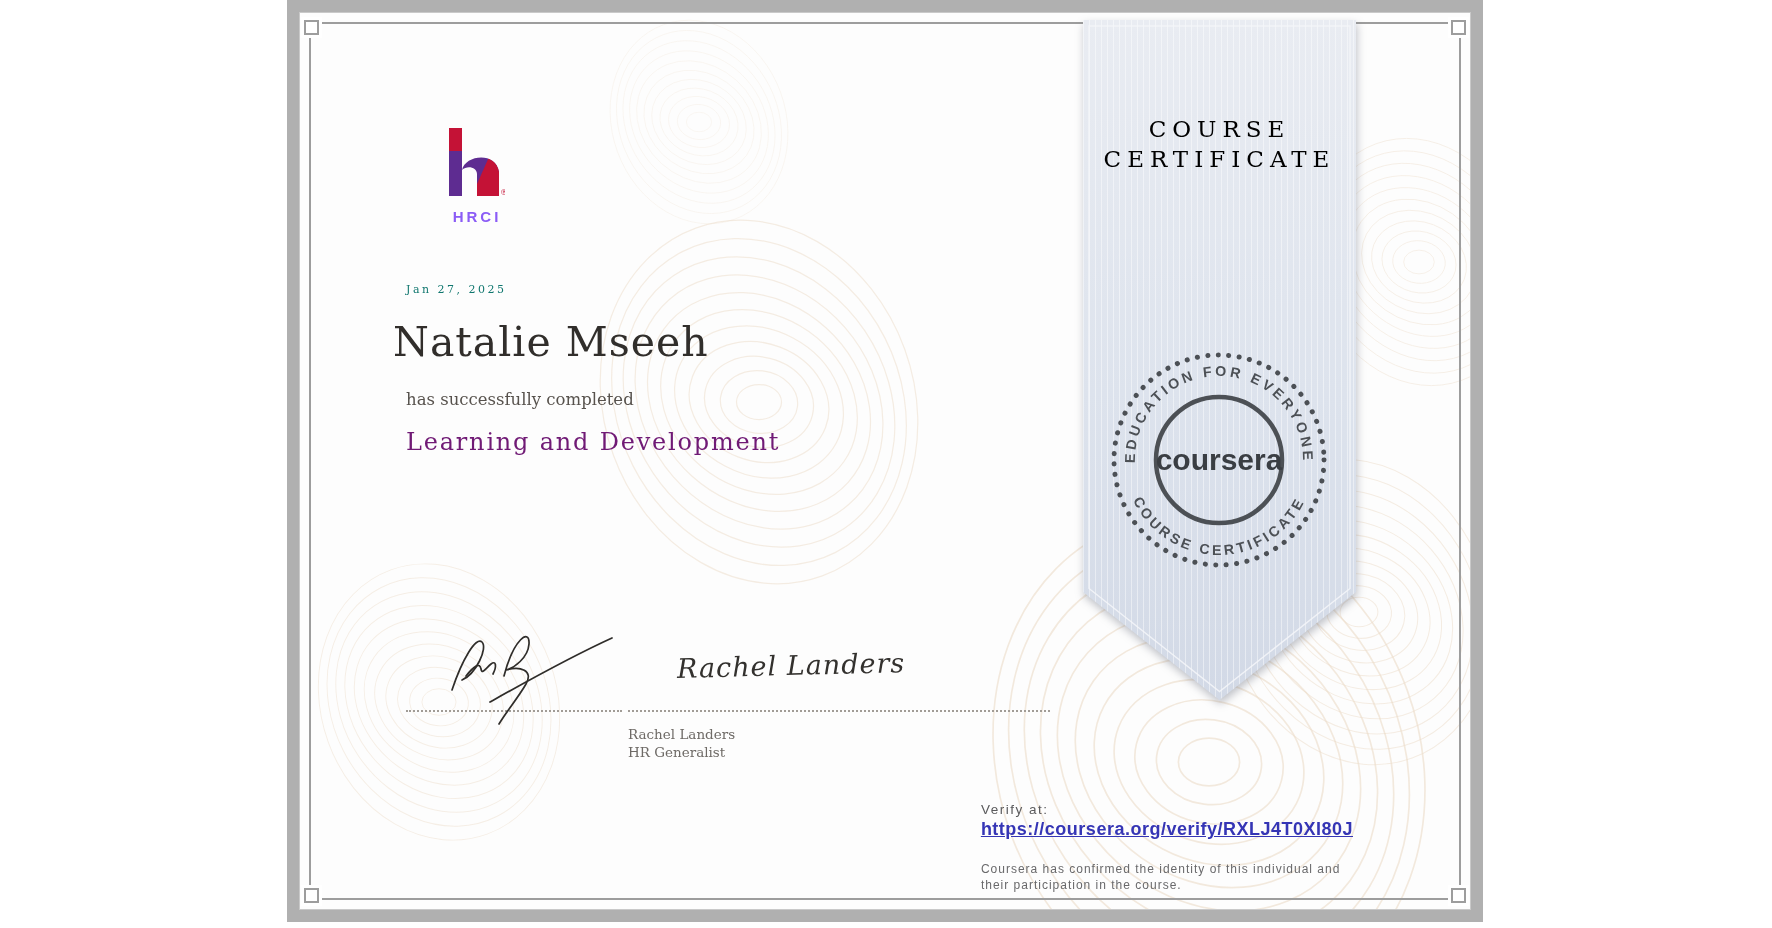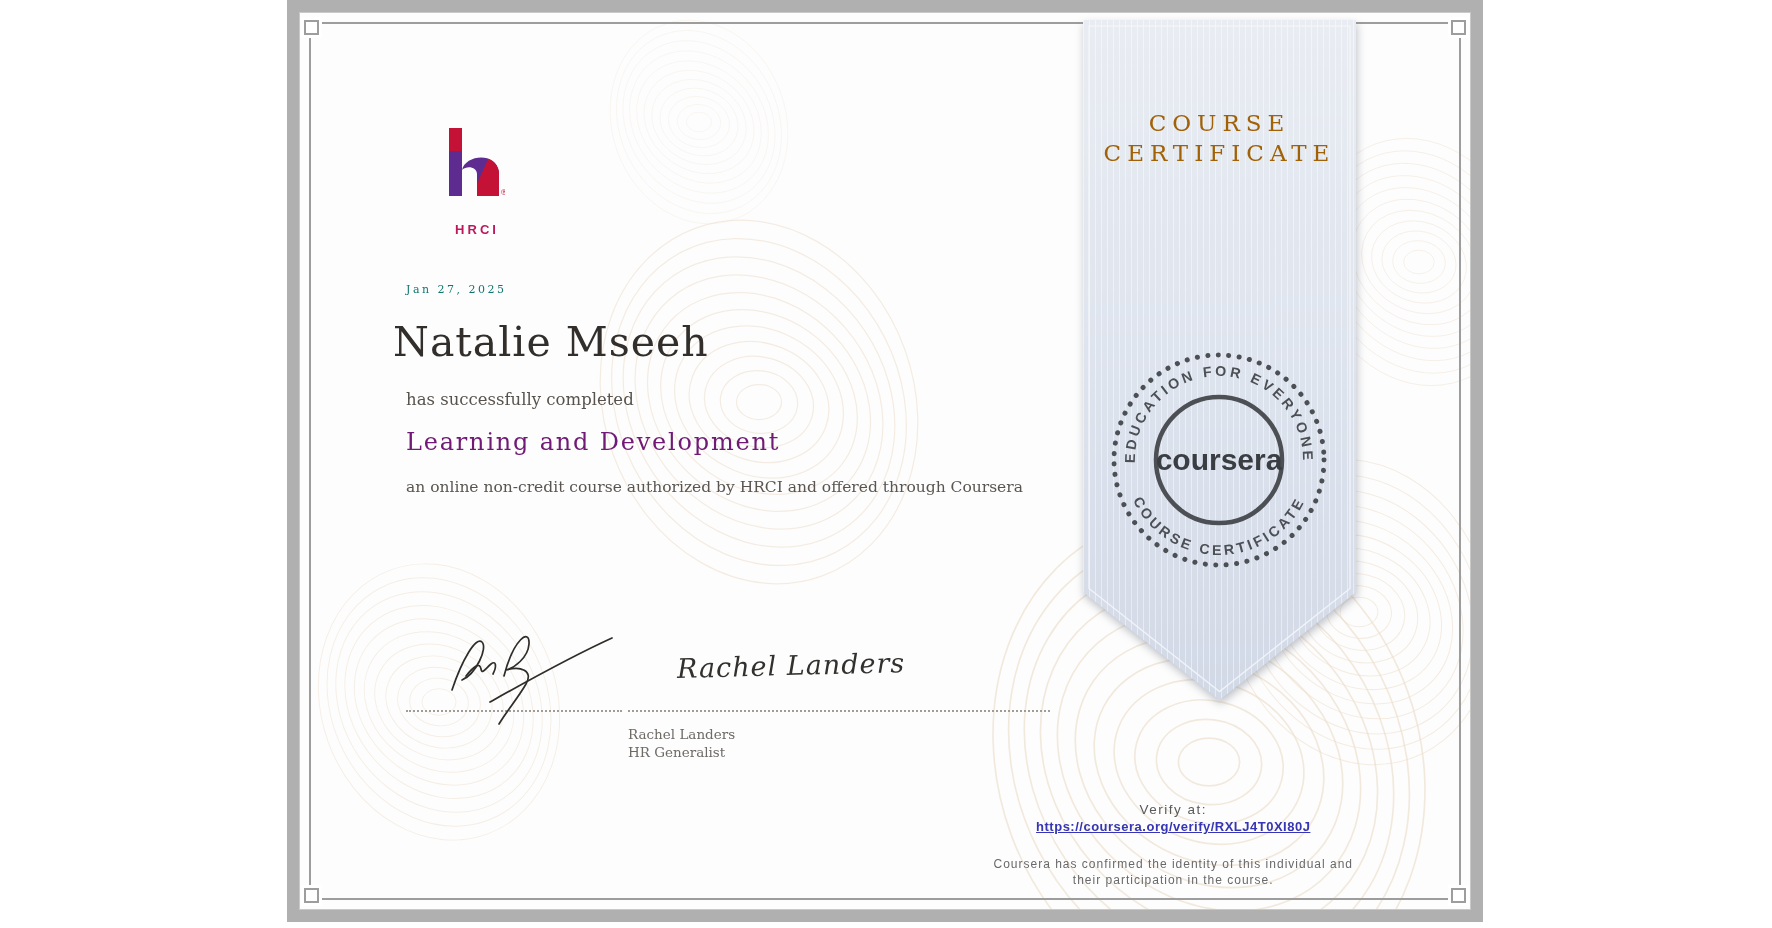--- a/index.html
+++ b/index.html
@@ -11,54 +11,54 @@
   .thinline{position:absolute;inset:22px;border:2px solid #9d9d9d;z-index:2;}
   .csq{position:absolute;width:11px;height:11px;border:2px solid #9d9d9d;background:#fff;
        box-shadow:0 0 0 3px #fff;z-index:5;}
   .csq.tl{left:17px;top:20px;} .csq.tr{right:17px;top:20px;}
   .csq.bl{left:17px;bottom:19px;} .csq.br{right:17px;bottom:19px;}
   .guilloche{position:absolute;left:12px;top:12px;z-index:1;pointer-events:none;}
 
   
   .content{position:absolute;inset:0;z-index:3;}
   .hrci{position:absolute;left:150px;top:128px;width:80px;text-align:center;}
-  .hrci-word{margin-top:22px;font-family:"Liberation Sans","DejaVu Sans",sans-serif;
-             font-weight:bold;font-size:13px;letter-spacing:3px;color:#be185d;}
+  .hrci-word{margin-top:8px;font-family:"Liberation Sans","DejaVu Sans",sans-serif;
+             font-weight:bold;font-size:15px;letter-spacing:3px;color:#8b5cf6;}
   .date{position:absolute;left:119px;top:283px;font-size:11px;letter-spacing:2.5px;color:#0f766e;}
   .name{position:absolute;left:106px;top:318px;font-size:41px;letter-spacing:1px;color:#312e2b;}
   .completed{position:absolute;left:119px;top:390px;font-size:16.5px;color:#57524d;}
   .course{position:absolute;left:119px;top:428px;font-size:24px;letter-spacing:1.8px;color:#701a75;}
   .byline{position:absolute;left:119px;top:478px;font-size:15.5px;color:#5a5550;}
 
   
   .sig-brad{position:absolute;left:155px;top:626px;z-index:3;}
   .sig-rachel{position:absolute;left:390px;top:650px;font-size:27px;font-style:italic;
               letter-spacing:1px;color:#33312e;transform:rotate(-1.5deg);z-index:3;}
   .dotline{position:absolute;top:710px;border-top:2px dotted #a19c96;}
   .dotline.l{left:119px;width:216px;} .dotline.r{left:341px;width:422px;}
   .sigblock{position:absolute;top:726px;font-size:13.5px;line-height:17.5px;color:#6e6a66;}
   .sigblock.b1{left:119px;} .sigblock.b2{left:341px;}
 
   
   .ribbon{position:absolute;left:796px;top:20px;width:273px;height:680px;z-index:4;
           filter:drop-shadow(1px 4px 4px rgba(90,95,110,.38));}
   .ribbon svg.shape{position:absolute;left:0;top:0;}
-  .ribbon-title{position:absolute;left:0;top:88px;width:100%;text-align:center;
+  .ribbon-title{position:absolute;left:0;top:94px;width:100%;text-align:center;
                 font-family:"DejaVu Serif","Liberation Serif",serif;font-size:23px;
-                letter-spacing:6px;line-height:30px;color:#a16207;}
+                letter-spacing:6px;line-height:30px;color:#000000;}
   .seal{position:absolute;left:22px;top:326px;}
   .seal text{font-family:"Liberation Sans","DejaVu Sans",sans-serif;}
   .seal .arc{font-size:14.2px;font-weight:600;letter-spacing:3.2px;fill:#4c5055;}
   .seal .brand{font-size:30px;font-weight:bold;fill:#3a3e43;}
 
   
-  .verify{position:absolute;right:130px;top:802px;text-align:center;z-index:3;
+  .verify{position:absolute;right:130px;top:802px;text-align:left;z-index:3;
           font-family:"Liberation Sans","DejaVu Sans",sans-serif;}
   .verify-label{font-size:13.5px;letter-spacing:1.5px;color:#5a5a5c;}
-  .verify-url{display:inline-block;margin-top:2px;font-size:13px;font-weight:bold;
+  .verify-url{display:inline-block;margin-top:2px;font-size:18px;font-weight:bold;
               letter-spacing:.5px;color:#3535b5;text-decoration:underline;cursor:pointer;}
   .verify-note{margin-top:22px;font-size:12px;letter-spacing:1px;line-height:15.5px;color:#69696b;}
 </style>
 </head>
 <body>
 
 <div class="cert">
 
   <svg class="guilloche" width="1172" height="898" viewBox="0 0 1172 898">
     <defs>
@@ -105,21 +105,20 @@
         <path d="M13,42 C16,27 47,23 50,44 L50,68 L28,68 L28,46 C28,39 18,37 13,42 Z" fill="#c41236" clip-path="url(#redclip)"></path>
         <text x="51" y="67" font-size="8" fill="#c41236">®</text>
       </svg>
       <div class="hrci-word">HRCI</div>
     </div>
 
     <div class="date">Jan 27, 2025</div>
     <div class="name">Natalie Mseeh</div>
     <div class="completed">has successfully completed</div>
     <div class="course">Learning and Development</div>
-    <div class="byline">an online non-credit course authorized by HRCI and offered through Coursera</div>
 
     <svg class="sig-brad" width="175" height="100" viewBox="0 0 175 100">
       <g fill="none" stroke="#2f2d2a" stroke-width="1.7" stroke-linecap="round" stroke-linejoin="round">
         <path d="M10,64 C20,34 34,10 40,16 C46,22 34,48 20,54"></path>
         <path d="M24,50 C32,40 38,36 39,43 C40,49 44,42 49,38 C54,34 55,40 51,48"></path>
         <path d="M62,50 C72,12 88,2 87,18 C86,32 72,42 64,44 C78,40 92,44 84,58 C76,72 64,86 57,98"></path>
         <path d="M48,76 C80,58 126,32 170,12"></path>
       </g>
     </svg>
     <div class="sig-rachel">Rachel Landers</div>

